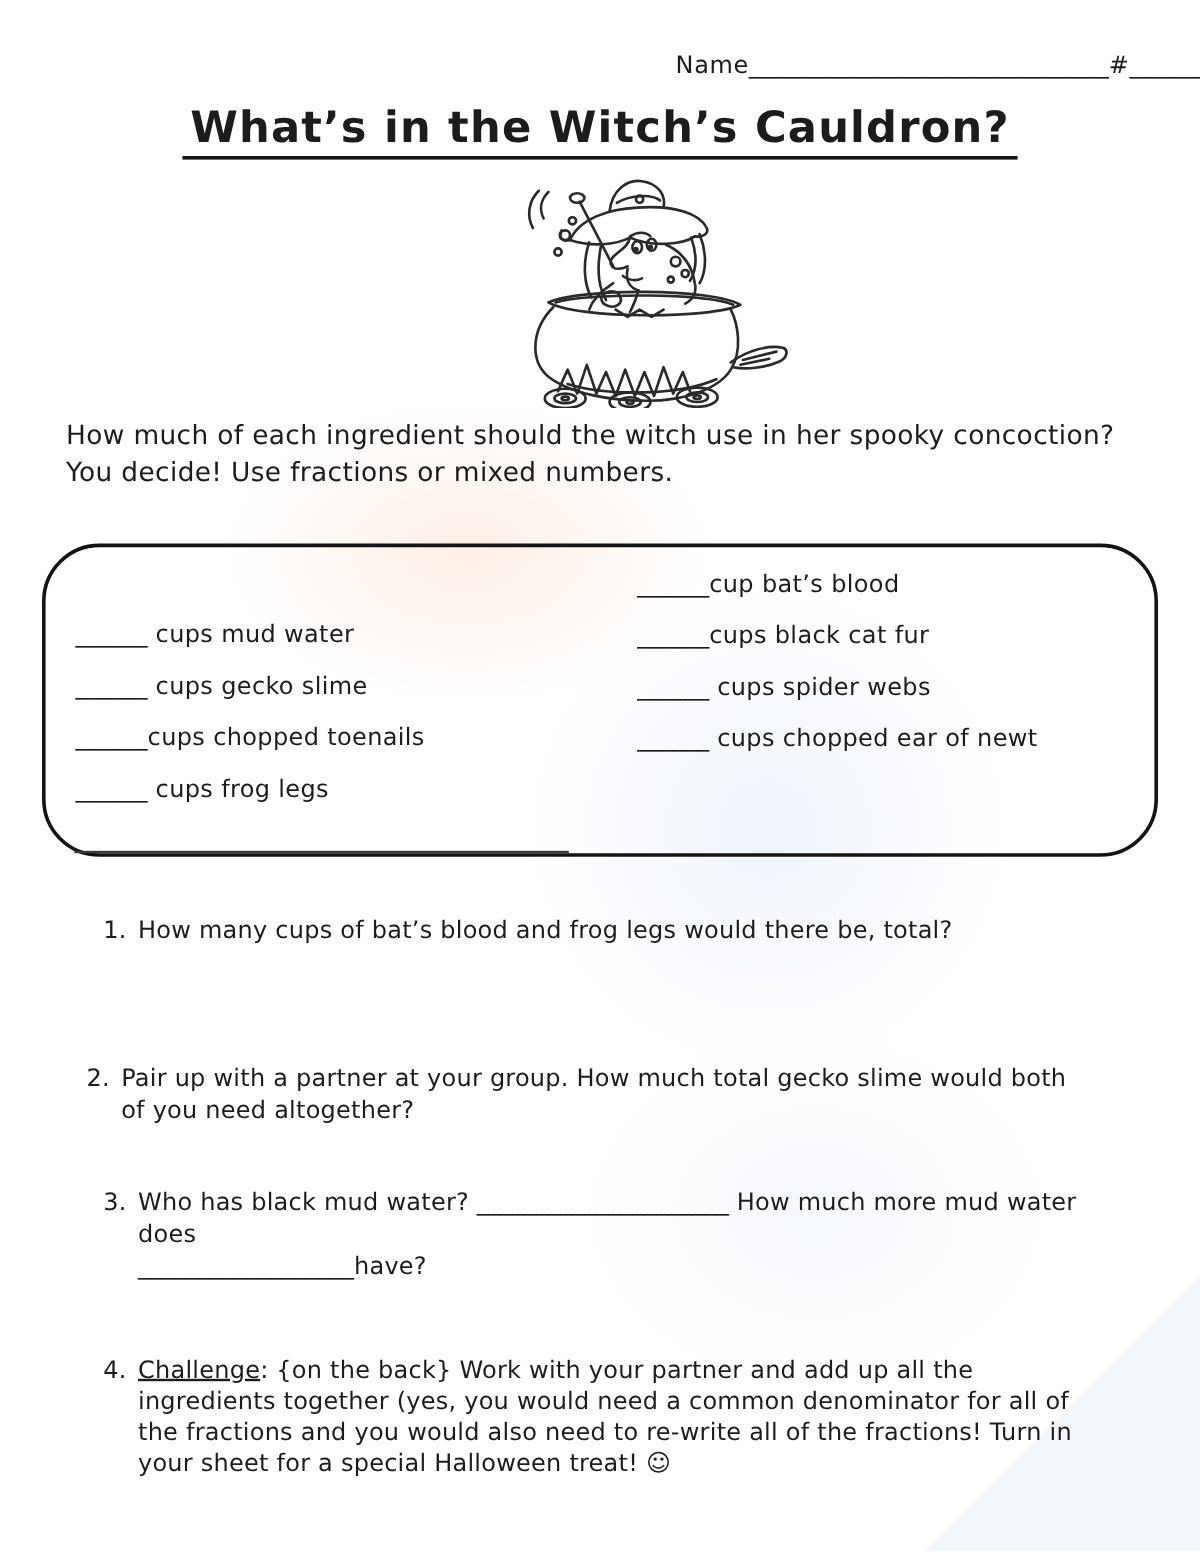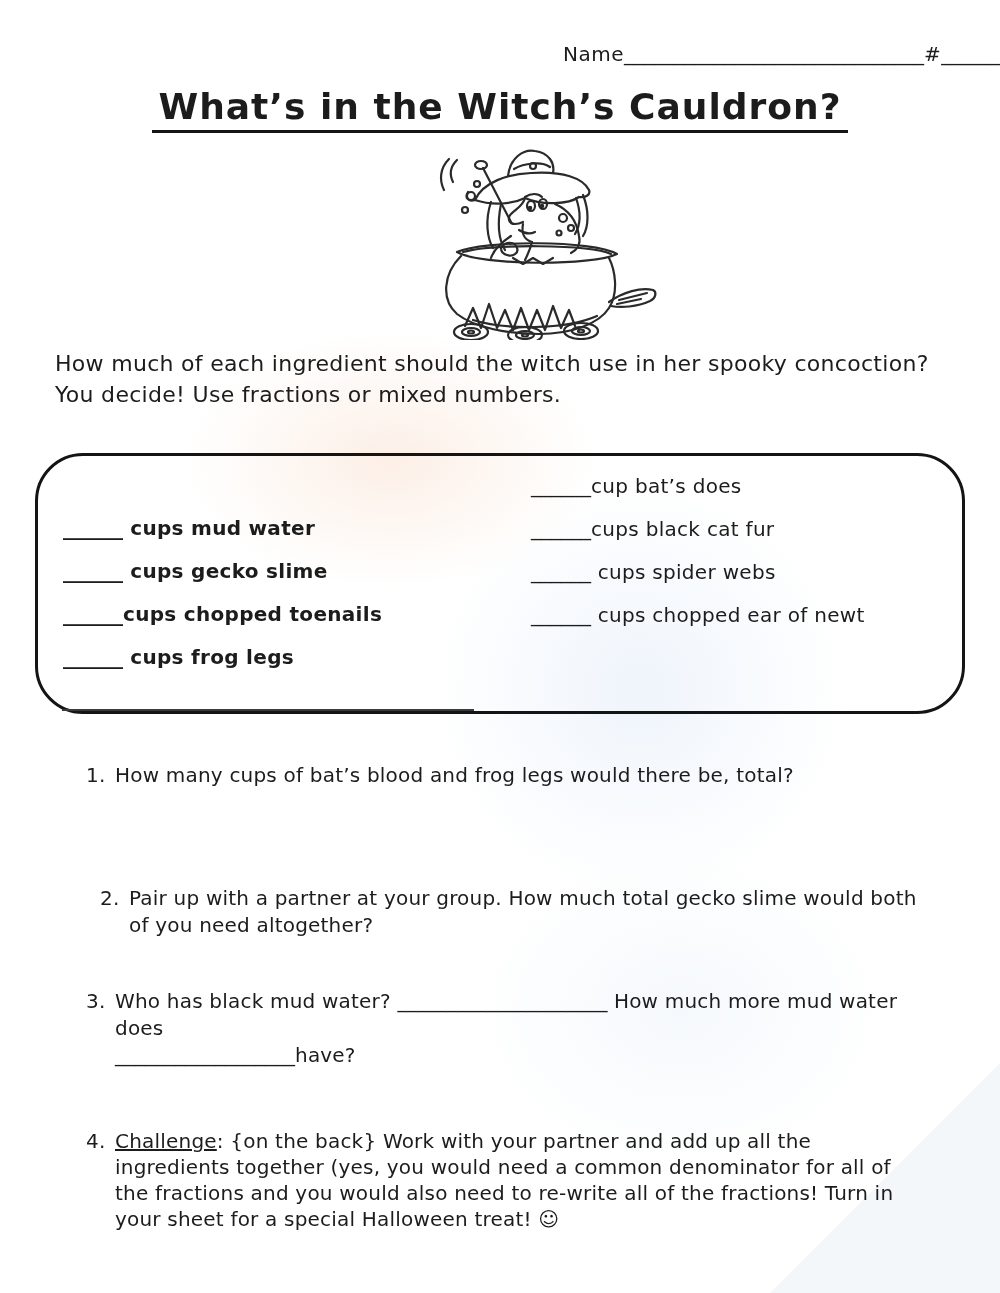--- a/index.html
+++ b/index.html
@@ -33,30 +33,30 @@
     border-bottom:3px solid #151515;padding:0 6px 3px 6px;}
 
   .witch{position:absolute;left:408px;top:140px;width:260px;height:200px;}
 
   .intro{position:absolute;left:55px;top:348px;width:905px;font-size:22px;line-height:31px;letter-spacing:0.3px;}
 
   .ing-box{position:absolute;left:35px;top:453px;width:924px;height:255px;
     border:3px solid #141414;border-radius:48px;}
   .box-underline{position:absolute;left:62px;top:709px;width:412px;height:2px;background:#3a3a3a;}
   .col{position:absolute;font-size:20px;letter-spacing:0.3px;}
-  .col-left{left:25px;top:58px;width:440px;font-weight:bold;}
+  .col-left{left:25px;top:58px;width:440px;}
   .col-right{left:493px;top:16px;width:408px;}
   .ing-row{line-height:29px;margin-bottom:14px;}
   .blank{letter-spacing:0;}
 
   .q{position:absolute;font-size:20px;line-height:27px;letter-spacing:0.2px;}
   .q-num{display:inline-block;width:29px;vertical-align:top;}
   .q-body{display:inline-block;vertical-align:top;}
   #q1{left:86px;top:762px;} #q1 .q-body{width:720px;}
-  #q2{left:100px;top:885px;} #q2 .q-body{width:795px;}
+  #q2{left:72px;top:885px;} #q2 .q-body{width:795px;}
   #q3{left:86px;top:988px;} #q3 .q-body{width:800px;}
   #q4{left:86px;top:1128px;line-height:26px;} #q4 .q-body{width:815px;}
   .challenge{text-decoration:underline;}
 </style>
 </head>
 <body>
 
 <div class="sheet">
 
   <div class="tint tint-peach"></div>
@@ -143,21 +143,21 @@
   </div>
 
   <div class="ing-box">
     <div class="col col-left">
         <div class="ing-row"><span class="blank">______</span><span> cups mud water</span></div>
         <div class="ing-row"><span class="blank">______</span><span> cups gecko slime</span></div>
         <div class="ing-row"><span class="blank">______</span><span>cups chopped toenails</span></div>
         <div class="ing-row"><span class="blank">______</span><span> cups frog legs</span></div>
       </div>
     <div class="col col-right">
-        <div class="ing-row"><span class="blank">______</span><span>cup bat’s does</span></div>
+        <div class="ing-row"><span class="blank">______</span><span>cup bat’s blood</span></div>
         <div class="ing-row"><span class="blank">______</span><span>cups black cat fur</span></div>
         <div class="ing-row"><span class="blank">______</span><span> cups spider webs</span></div>
         <div class="ing-row"><span class="blank">______</span><span> cups chopped ear of newt</span></div>
       </div>
   </div>
   <div class="box-underline"></div>
 
   <div class="q" id="q1">
     <span class="q-num">1.</span><span class="q-body">How many cups of bat’s blood and frog legs would there be, total?</span>
   </div>

